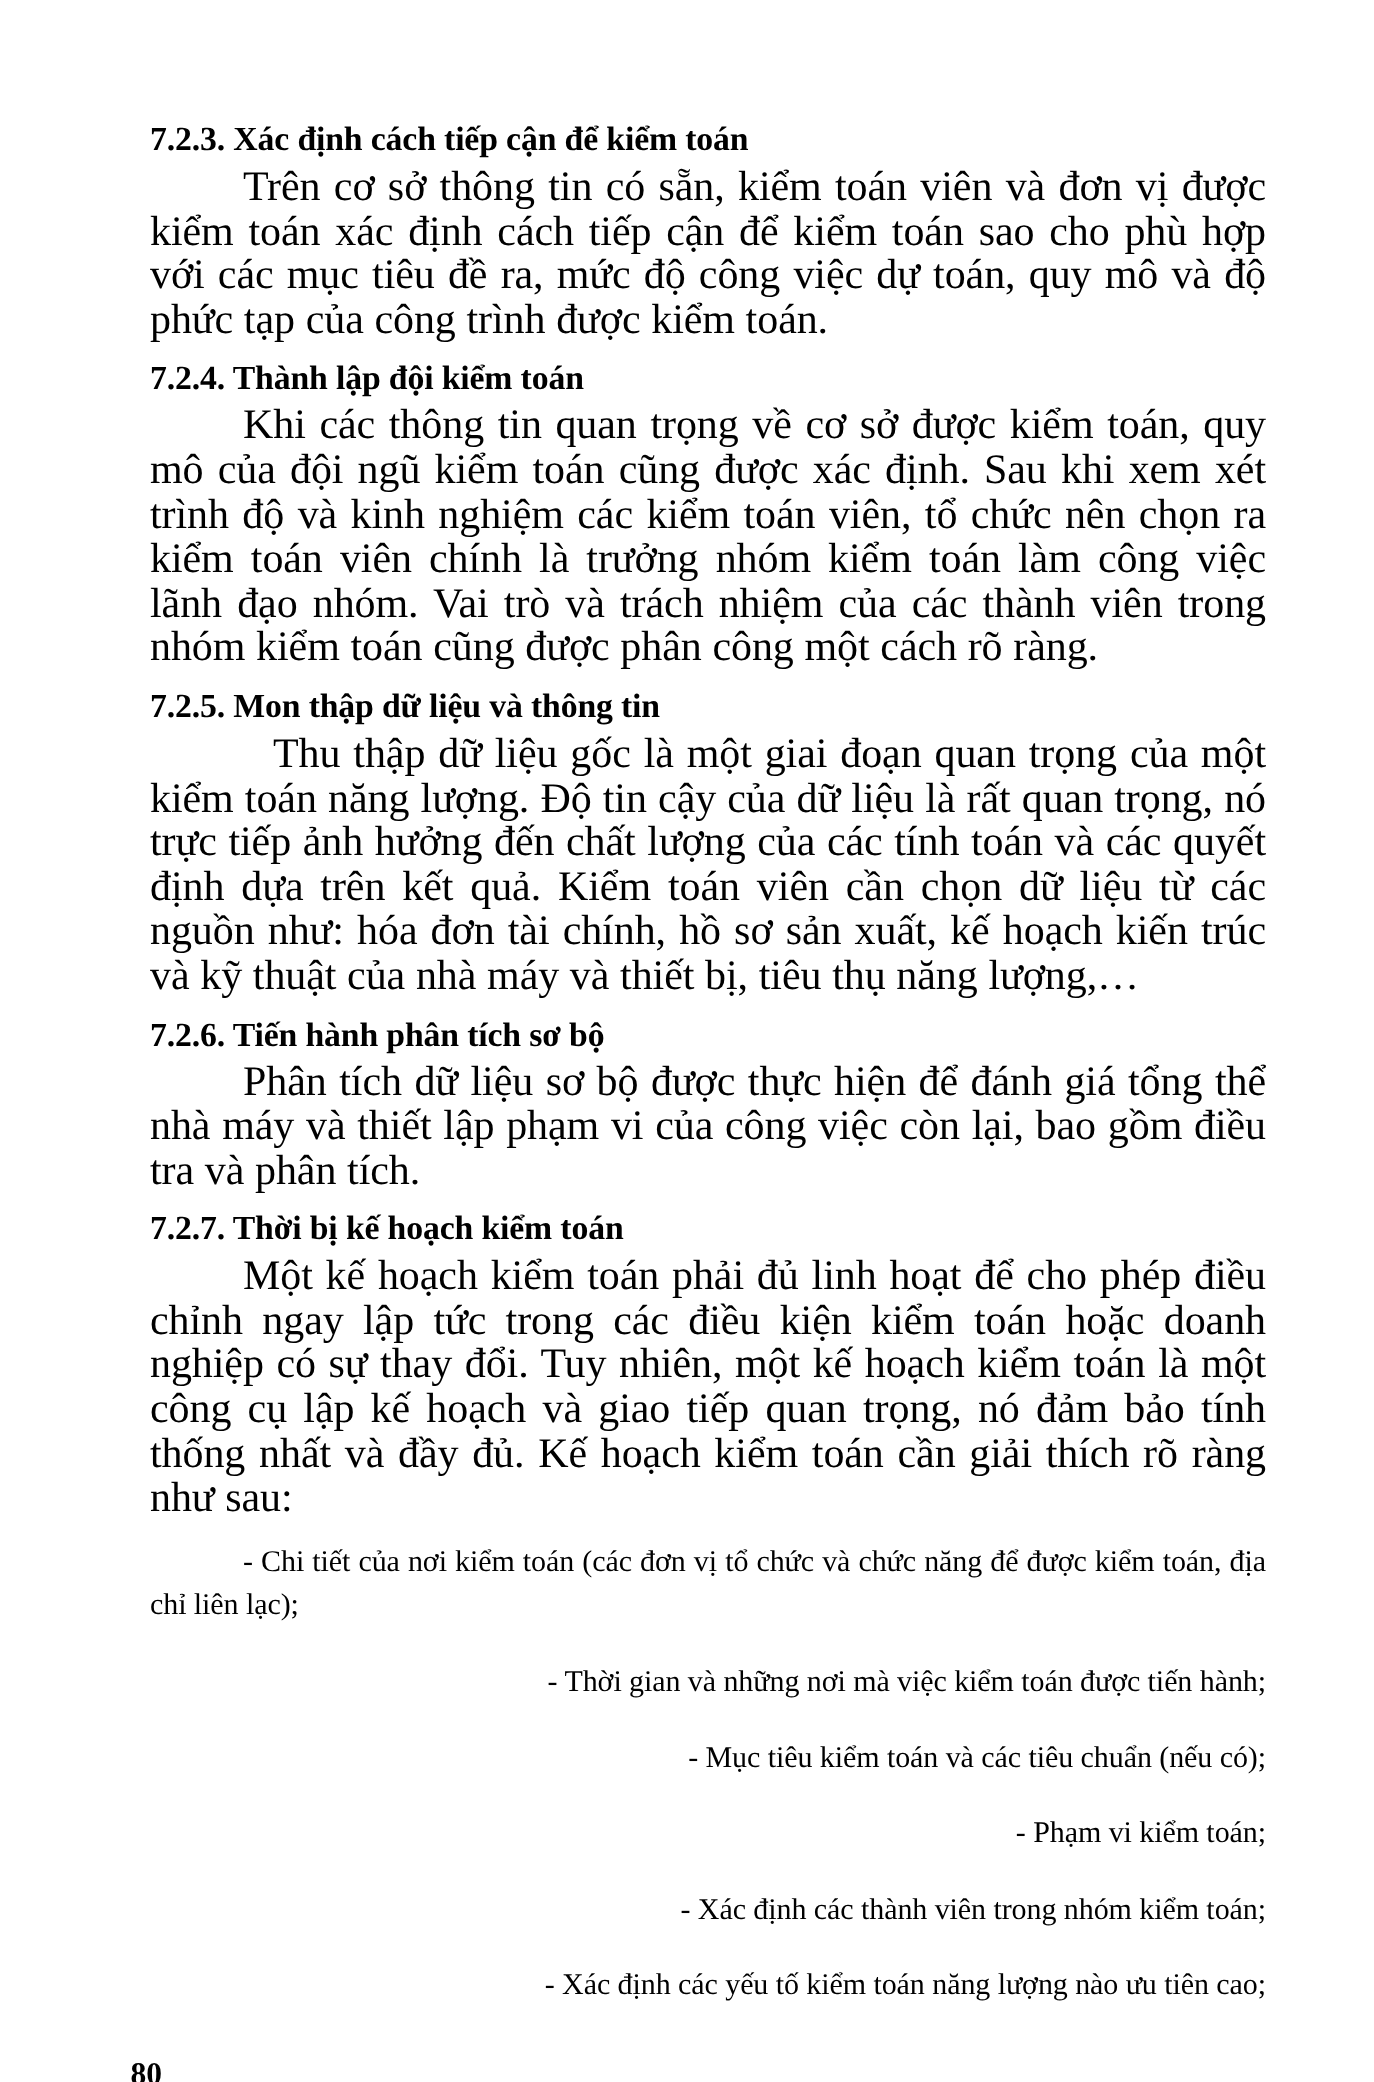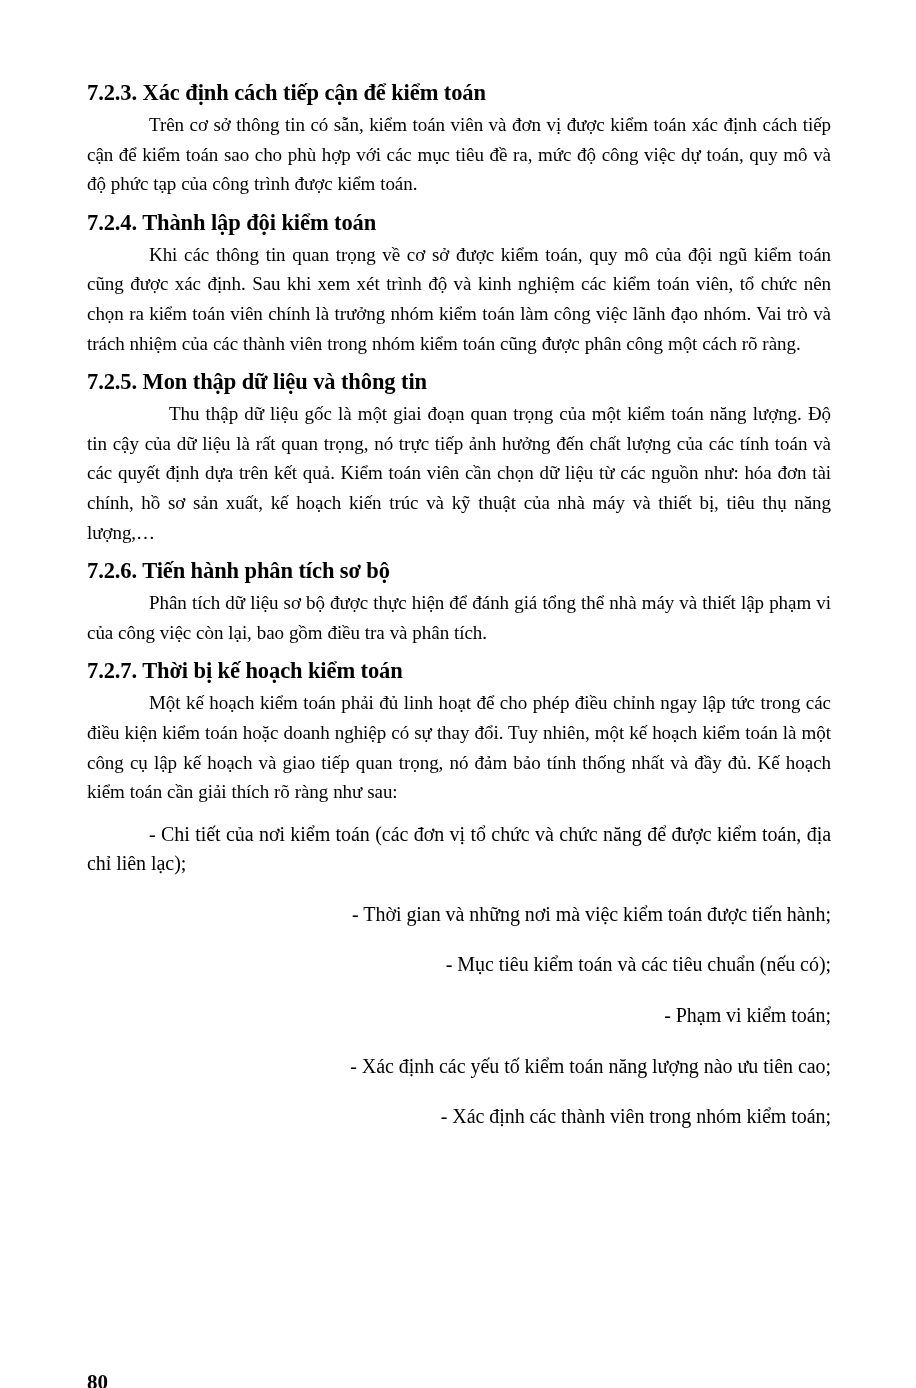--- a/index.html
+++ b/index.html
@@ -13,36 +13,36 @@
     width: 916px;
     height: 1388px;
     background: #ffffff;
     margin: 0 auto;
     overflow: hidden;
     font-family: "Liberation Serif", "DejaVu Serif", serif;
     color: #000000;
   }
   .content {
     position: absolute;
-    left: 87px;
+    left: 100px;
     top: 78px;
     width: 744px;
   }
   h2.section-heading {
     font-family: "Liberation Serif", "DejaVu Serif", serif;
     font-size: 22.5px;
     font-weight: bold;
     line-height: 29px;
     margin: 0 0 3px 0;
     padding: 0;
     letter-spacing: -0.1px;
     white-space: nowrap;
   }
   p.body-par {
-    font-size: 19px;
+    font-size: 28px;
     line-height: 29.6px;
     margin: 0;
     padding: 0;
     text-align: justify;
     text-justify: inter-word;
     text-indent: 62px;
     letter-spacing: -0.05px;
     word-spacing: 0.2px;
   }
   p.body-par.indent-wide {
@@ -115,21 +115,21 @@
     <h2 class="section-heading">7.2.7. Thời bị kế hoạch kiểm toán</h2>
     <p class="body-par">Một kế hoạch kiểm toán phải đủ linh hoạt để cho phép điều chỉnh ngay lập tức trong các điều kiện kiểm toán hoặc doanh nghiệp có sự thay đổi. Tuy nhiên, một kế hoạch kiểm toán là một công cụ lập kế hoạch và giao tiếp quan trọng, nó đảm bảo tính thống nhất và đầy đủ. Kế hoạch kiểm toán cần giải thích rõ ràng như sau:</p>
 
     <div class="gap-after-par"></div>
 
     <ul class="audit-list">
       <li>- Chi tiết của nơi kiểm toán (các đơn vị tổ chức và chức năng để được kiểm toán, địa chỉ liên lạc);</li>
       <li class="single-line">- Thời gian và những nơi mà việc kiểm toán được tiến hành;</li>
       <li class="single-line">- Mục tiêu kiểm toán và các tiêu chuẩn (nếu có);</li>
       <li class="single-line">- Phạm vi kiểm toán;</li>
+      <li class="single-line">- Xác định các thành viên trong nhóm kiểm toán;</li>
       <li class="single-line">- Xác định các yếu tố kiểm toán năng lượng nào ưu tiên cao;</li>
-      <li class="single-line">- Xác định các thành viên trong nhóm kiểm toán;</li>
     </ul>
 
   </div>
 
   <div class="page-number">80</div>
 
 </div>
 
 </body></html>

